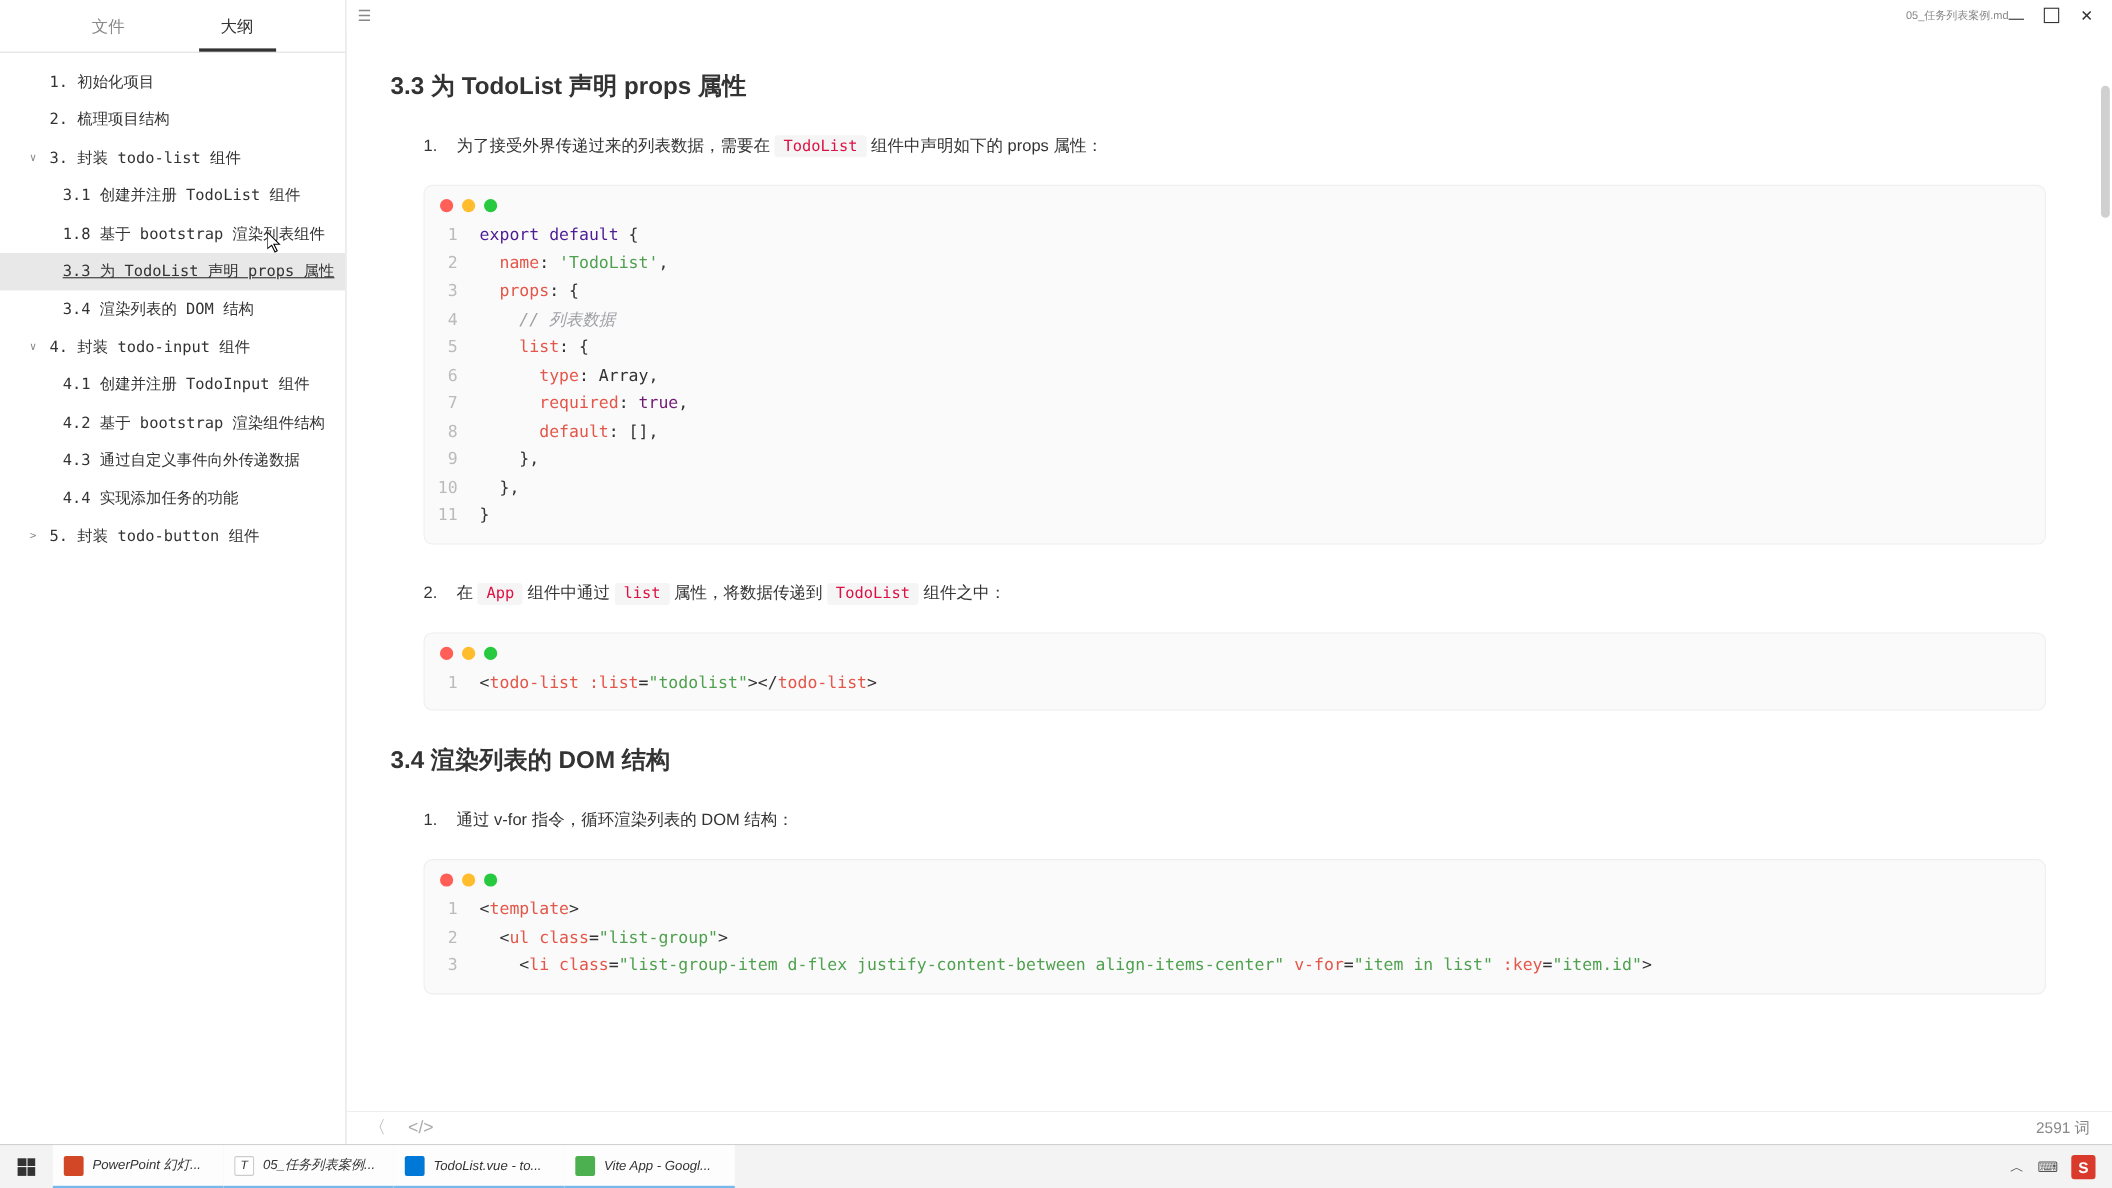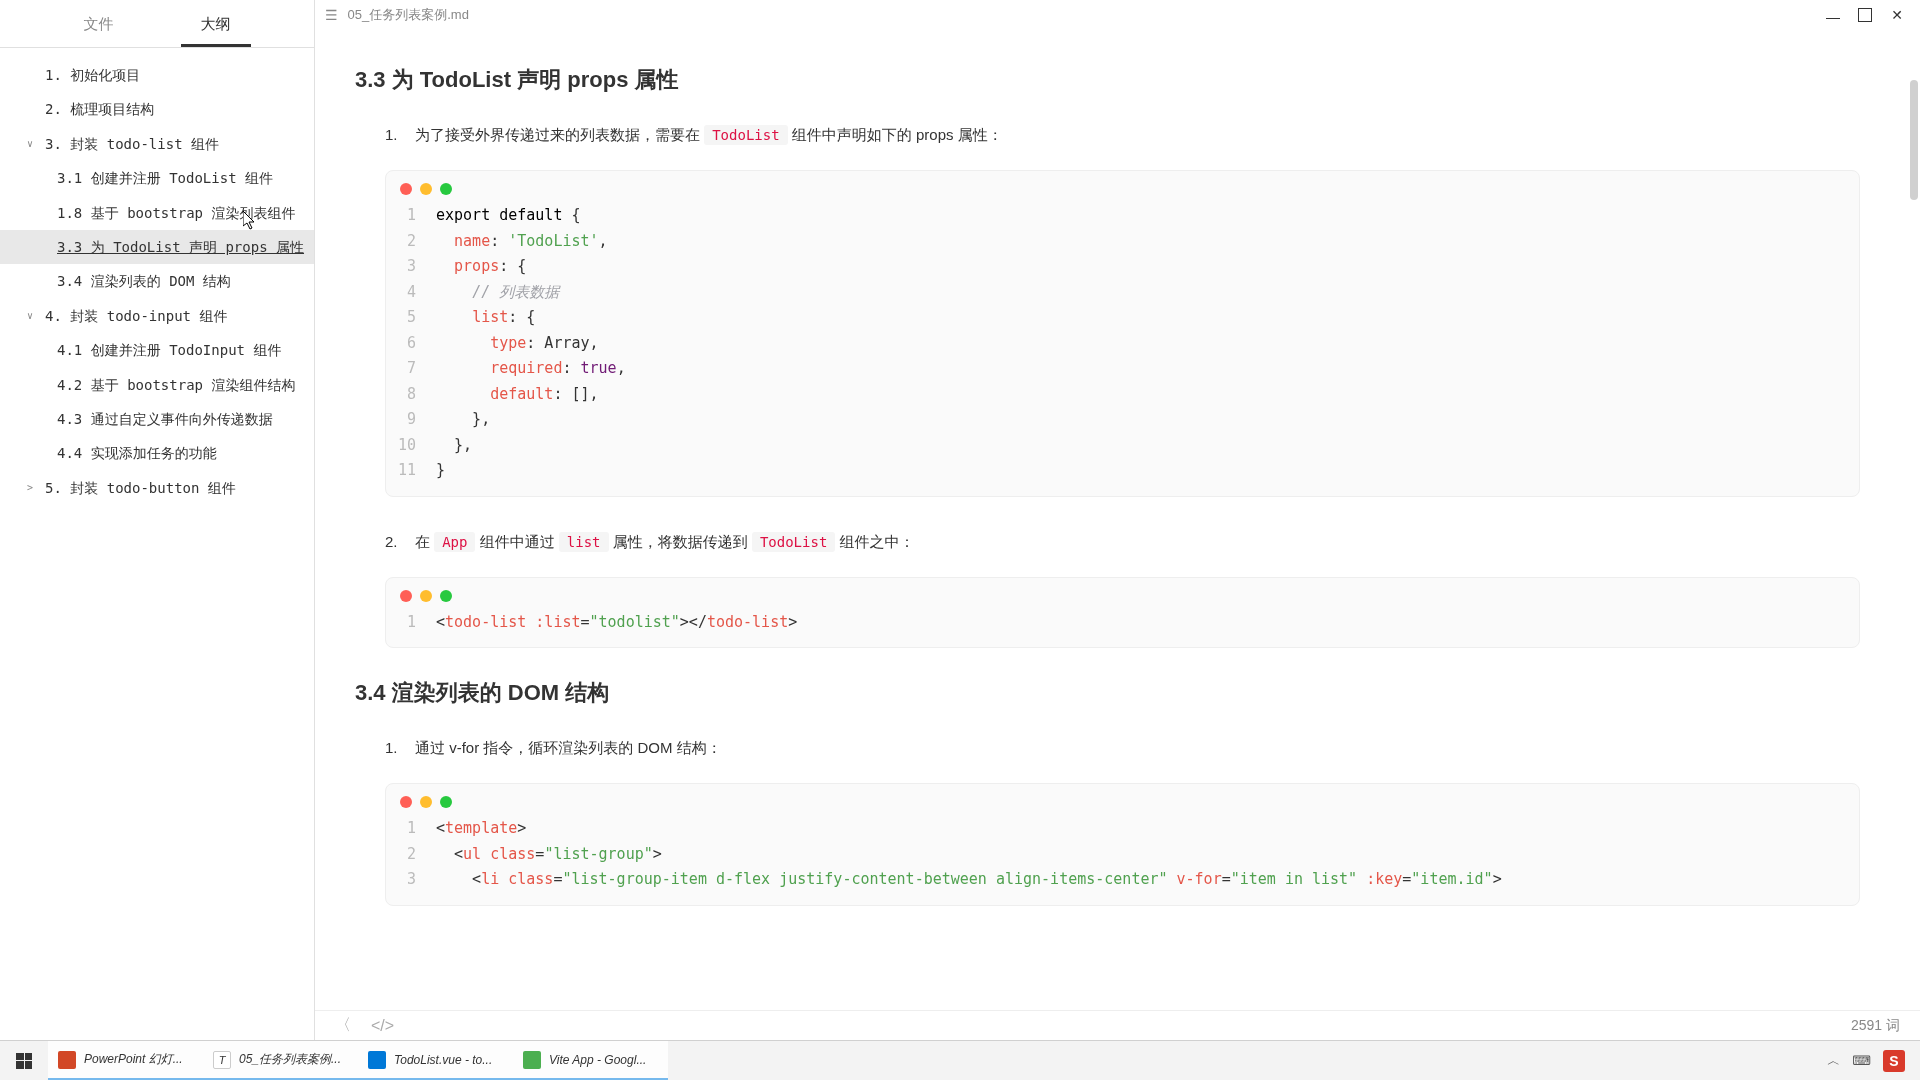--- a/index.html
+++ b/index.html
@@ -13,21 +13,21 @@
 .tab.active { color: #333; font-weight: normal; border-bottom: 3px solid #333; }
 .outline { flex: 1; overflow-y: auto; padding-top: 10px; }
 .outline-item { padding: 6px 10px 6px 45px; cursor: pointer; color: #333; display: flex; align-items: center; line-height: 1.6; font-family: Consolas, 'Microsoft YaHei', monospace; }
 .outline-item.active { background: #e8e8e8; text-decoration: underline; font-weight: 500; }
 .outline-item.level-2 { padding-left: 57px; }
 .outline-item .chev { width: 12px; margin-left: -18px; margin-right: 6px; color: #888; font-size: 10px; }
 
 .content-pane { flex: 1; display: flex; flex-direction: column; overflow: hidden; }
 .titlebar { display: flex; align-items: center; padding: 6px 10px; background: #fff; }
 .titlebar .menu-icon { margin-right: 10px; color: #888; cursor: pointer; }
-.titlebar .filename { color: #888; font-size: 13px; flex: 1; }
+.titlebar .filename { color: #888; font-size: 10px; flex: 1; text-align: right; }
 .window-controls { display: flex; gap: 18px; align-items: center; padding-right: 6px; }
 .window-controls span { cursor: pointer; color: #333; width: 14px; height: 14px; display: inline-flex; justify-content: center; align-items: center; }
 .win-min { border-bottom: 1.5px solid #333; height: 1px !important; width: 12px; margin-top: 6px; }
 .win-max { border: 1.5px solid #333; width: 11px; height: 11px; position: relative; }
 .win-close::before { content: "✕"; font-size: 14px; }
 
 .content { flex: 1; overflow-y: auto; padding: 20px 60px 20px 40px; position: relative; }
 .scrollbar-thumb { position: absolute; right: 2px; top: 50px; width: 8px; height: 120px; background: #d0d0d0; border-radius: 4px; }
 
 h3.section { font-size: 22px; font-weight: bold; margin: 15px 0 25px 0; font-family: 'Microsoft YaHei', sans-serif; }
@@ -39,21 +39,21 @@
 .codeblock { background: #fafafa; border: 1px solid #eee; border-radius: 8px; margin: 10px 0 30px 30px; overflow: hidden; }
 .mac-dots { display: flex; gap: 8px; padding: 12px 14px 8px; }
 .mac-dots span { width: 12px; height: 12px; border-radius: 50%; }
 .dot-r { background: #ff5f56; }
 .dot-y { background: #ffbd2e; }
 .dot-g { background: #27c93f; }
 .code-lines { font-family: Consolas, Monaco, monospace; font-size: 15px; padding-bottom: 12px; }
 .code-line { display: flex; line-height: 1.7; }
 .line-no { width: 50px; text-align: right; padding-right: 20px; color: #bbb; user-select: none; }
 .line-code { flex: 1; white-space: pre; }
-.tk-kw { color: #000000; }
+.tk-kw { color: #4c1d95; }
 .tk-attr { color: #e45649; }
 .tk-str { color: #50a14f; }
 .tk-bool { color: #701a75; }
 .tk-cmt { color: #a0a1a7; font-style: italic; }
 .tk-tag { color: #e45649; }
 
 .footer-bar { display: flex; align-items: center; padding: 4px 20px; border-top: 1px solid #eee; font-size: 12px; color: #888; justify-content: space-between; }
 .footer-left { display: flex; gap: 20px; align-items: center; }
 .footer-nav { font-size: 16px; cursor: pointer; color: #aaa; }
 .footer-right { font-size: 14px; }

